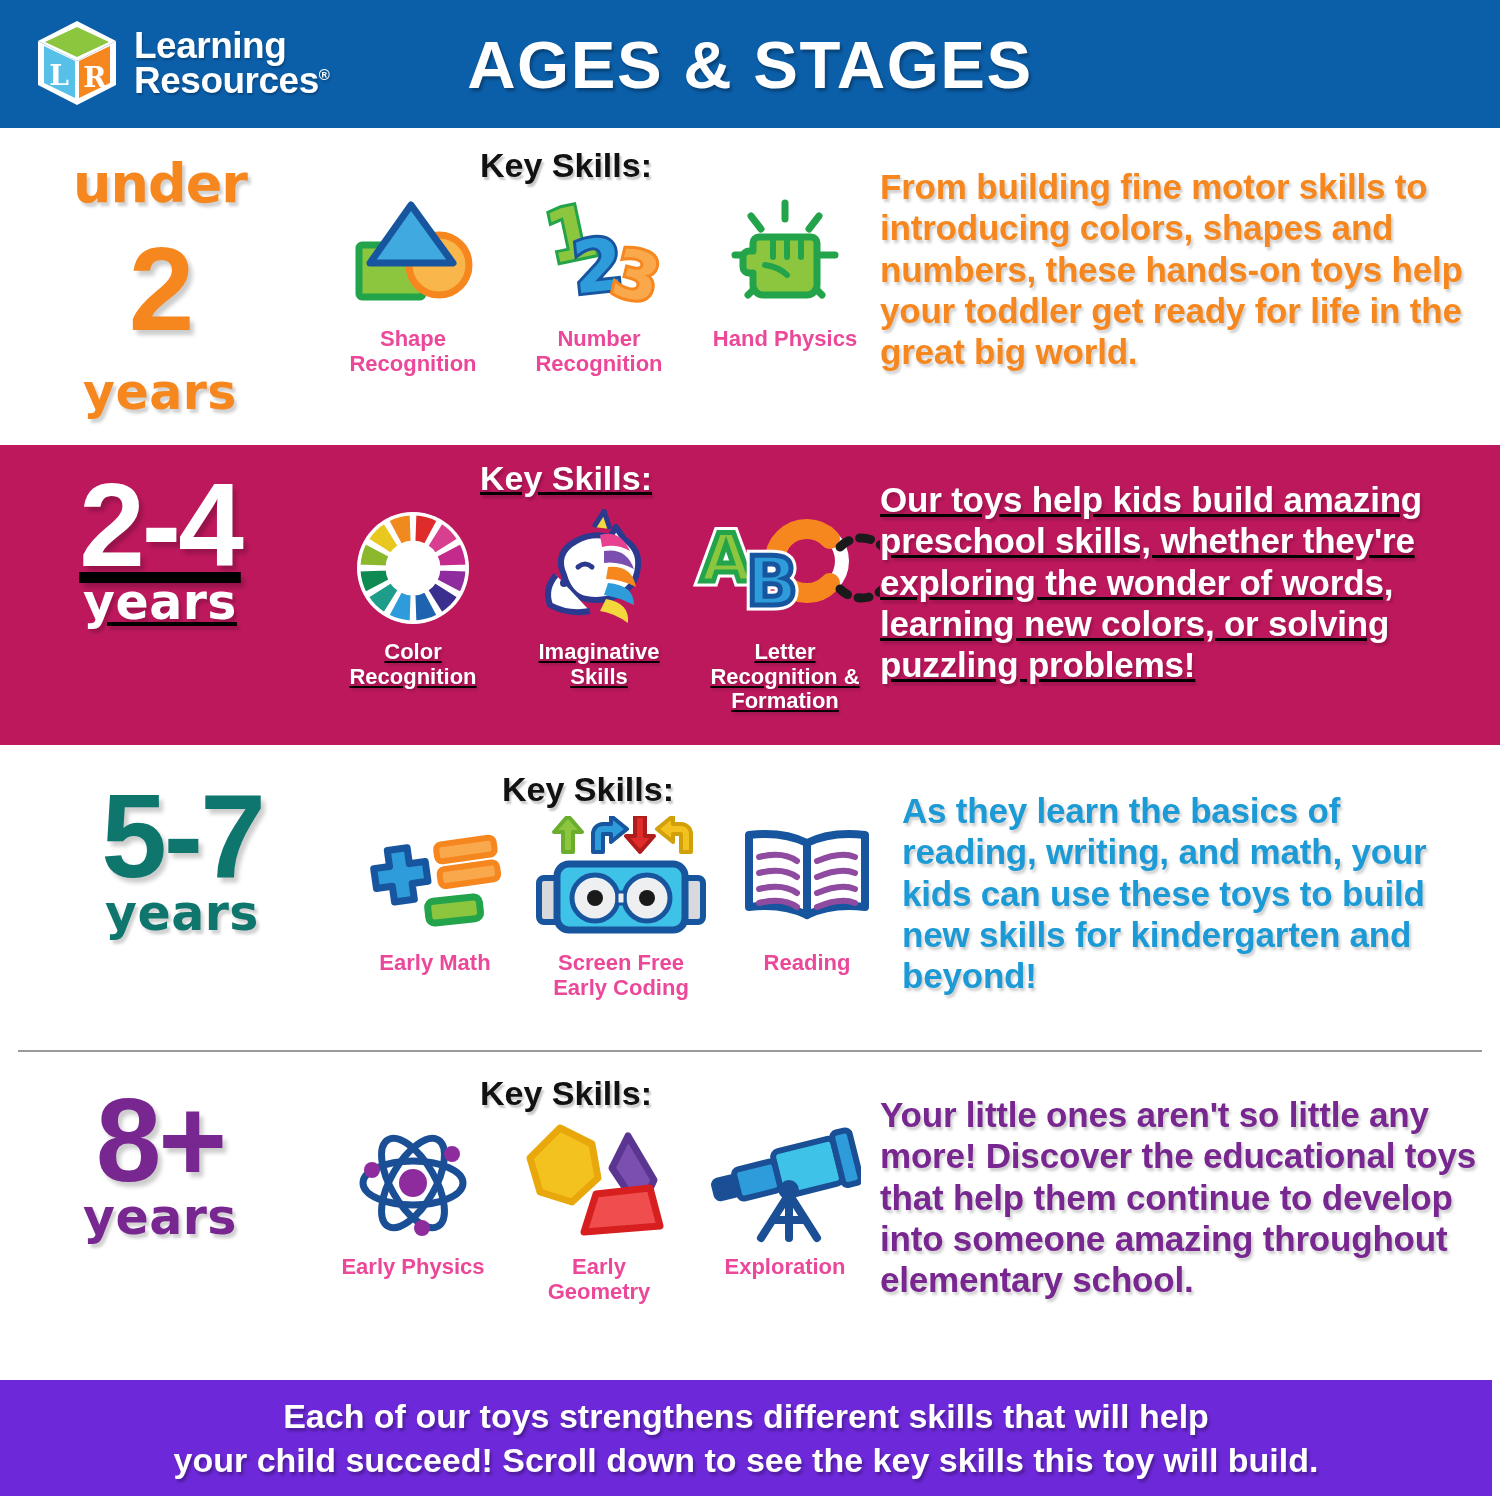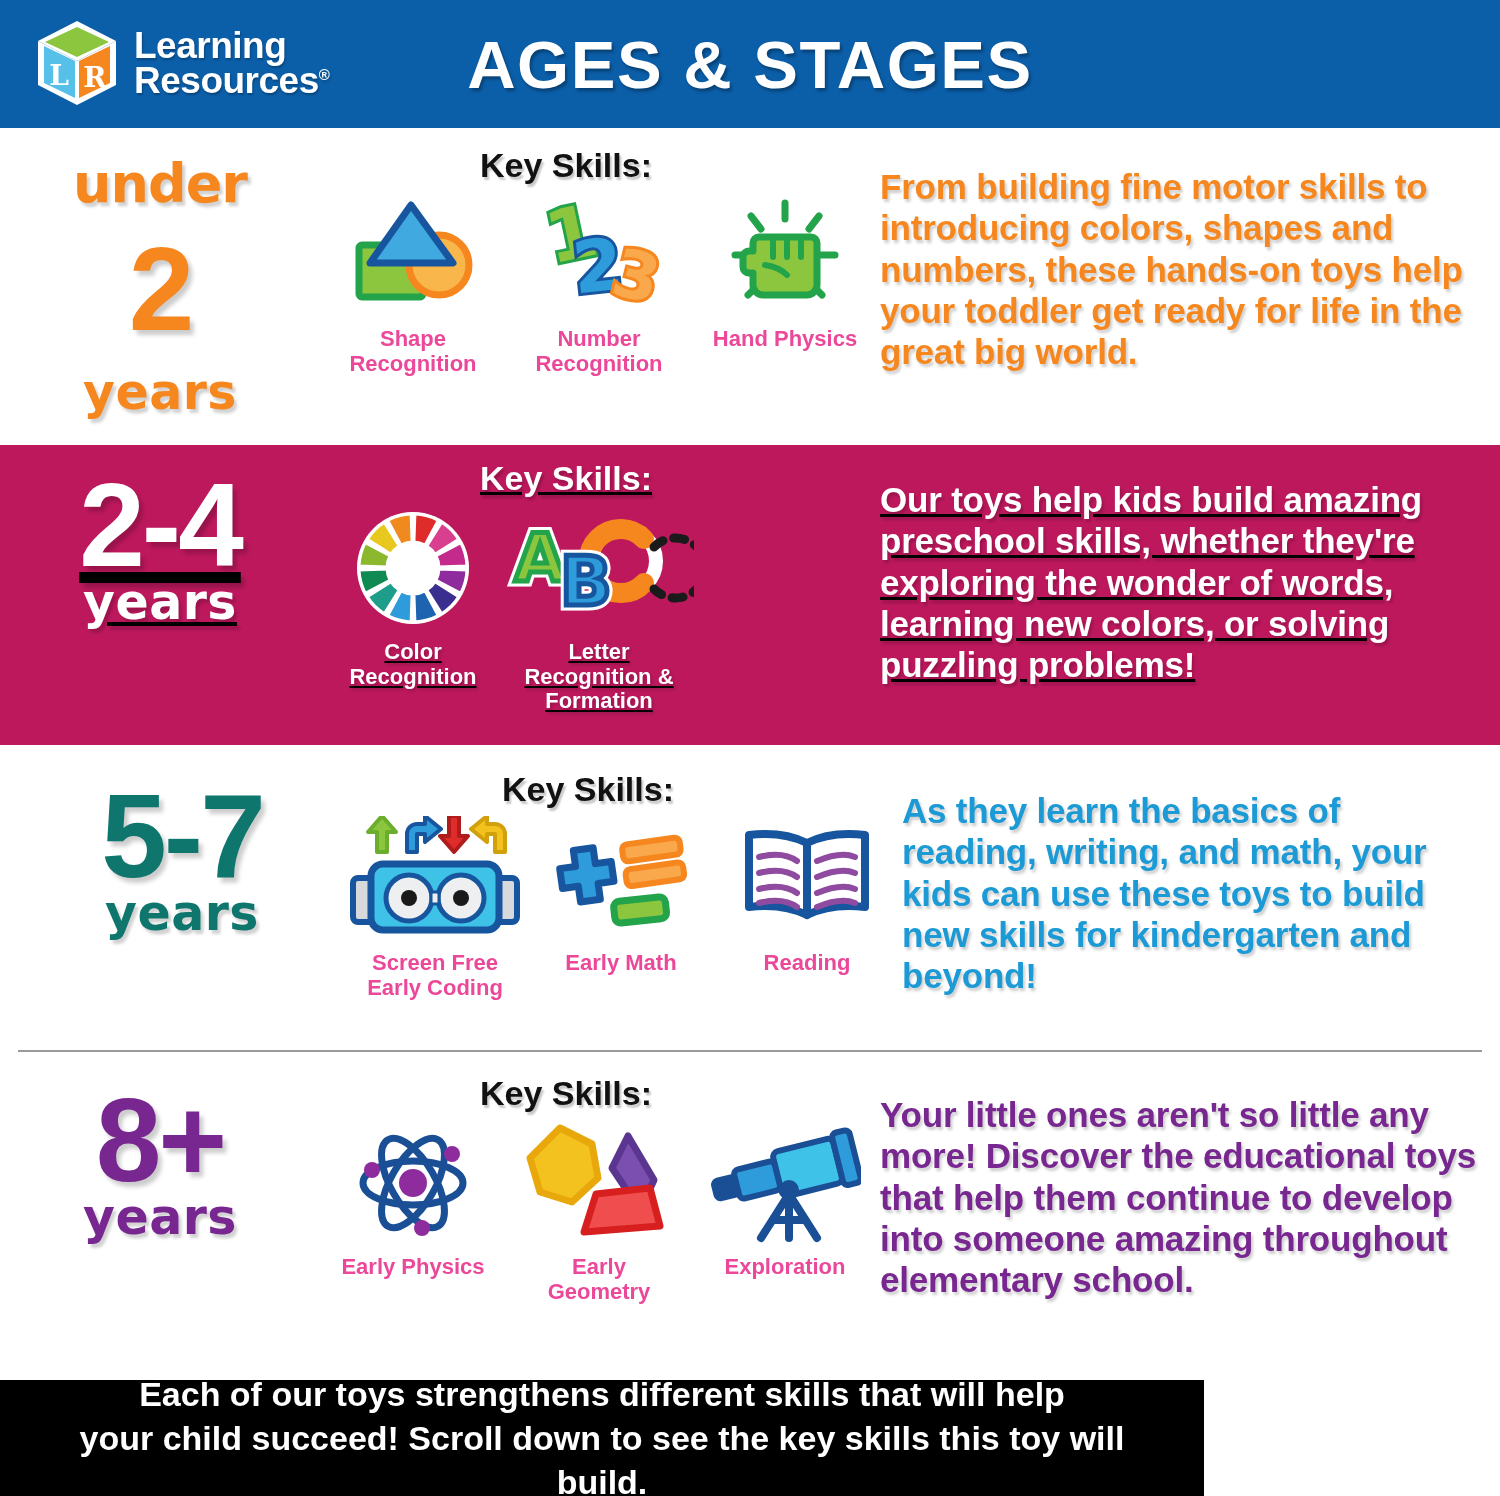--- a/index.html
+++ b/index.html
@@ -99,22 +99,22 @@
     text-shadow: 2px 3px 3px rgba(0,0,0,0.2);
   }
 
   .divider {
     position: absolute; left: 18px; width: 1464px; height: 2px;
     background: #9a9a9a;
   }
 
   
   .footer {
-    position: absolute; left: 0; top: 1380px; width: 1204px; height: 116px;
-    background: #000000;
+    position: absolute; left: 0; top: 1380px; width: 1492px; height: 116px;
+    background: #6d28d9;
     display: flex; align-items: center; justify-content: center;
     text-align: center;
   }
   .footer-text {
     color: #fff; font-weight: bold; font-size: 34px; line-height: 1.3;
     text-shadow: 2px 3px 3px rgba(0,0,0,0.3);
     padding: 0 60px;
   }
 </style>
 </head>
@@ -234,20 +234,39 @@
                   <path d="M 37.04,72.20 L 12.32,85.35 A 54 54 0 0 1 6.03,61.89 L 34.02,60.91 A 26 26 0 0 0 37.04,72.20 Z" fill="#0E8A52" stroke="#fff" stroke-width="3" stroke-linejoin="round"></path>
                   <path d="M 34.02,59.09 L 6.03,58.11 A 54 54 0 0 1 12.32,34.65 L 37.04,47.80 A 26 26 0 0 0 34.02,59.09 Z" fill="#8CB82E" stroke="#fff" stroke-width="3" stroke-linejoin="round"></path>
                   <path d="M 37.95,46.22 L 14.21,31.38 A 54 54 0 0 1 31.38,14.21 L 46.22,37.95 A 26 26 0 0 0 37.95,46.22 Z" fill="#E8C81F" stroke="#fff" stroke-width="3" stroke-linejoin="round"></path>
                   <path d="M 47.80,37.04 L 34.65,12.32 A 54 54 0 0 1 58.11,6.03 L 59.09,34.02 A 26 26 0 0 0 47.80,37.04 Z" fill="#F08A1E" stroke="#fff" stroke-width="3" stroke-linejoin="round"></path>
                 </svg>
               </div>
               <div class="skill-label">Color<br>Recognition</div>
             </div>
             <div class="skill">
               <div class="skill-icon">
+                <svg width="130" height="118" viewBox="0 0 130 118">
+      <path d="M30 66 q-10 -22 12 -34 q16 -9 34 -4 l6 -10 l8 12 q16 10 14 28 q-2 20 -20 28 q-14 7 -32 4 q-16 -3 -22 -24 z" fill="#fff" stroke="#2B3A8F" stroke-width="6" stroke-linejoin="round"></path>
+      <path d="M22 66 q-12 14 -6 30 q18 10 40 6" fill="#fff" stroke="#2B3A8F" stroke-width="6" stroke-linejoin="round"></path>
+      <g stroke-width="0">
+        <path d="M66 26 q20 -6 30 16 q-14 -8 -28 -4 z" fill="#E8418F"></path>
+        <path d="M70 42 q22 -4 30 18 q-16 -8 -30 -6 z" fill="#7B4FB0"></path>
+        <path d="M74 58 q24 -2 28 20 q-16 -8 -30 -8 z" fill="#F6871F"></path>
+        <path d="M74 74 q26 2 26 22 q-16 -8 -30 -10 z" fill="#2E9BDB"></path>
+        <path d="M72 90 q24 4 22 24 q-14 -10 -28 -12 z" fill="#F4D73C"></path>
+      </g>
+      <path d="M60 18 l10 -16 l6 18" fill="#F4D73C" stroke="#2B3A8F" stroke-width="5" stroke-linejoin="round"></path>
+      <path d="M44 58 q7 -6 14 0" fill="none" stroke="#2B3A8F" stroke-width="5" stroke-linecap="round"></path>
+      <circle cx="30" cy="74" r="4" fill="#2B3A8F"></circle>
+    </svg>
+              </div>
+              <div class="skill-label">Imaginative<br>Skills</div>
+            </div>
+            <div class="skill">
+              <div class="skill-icon">
                 <svg width="190" height="118" viewBox="0 0 190 118">
       <circle cx="120" cy="52" r="32" fill="none" stroke="#fff" stroke-width="14"></circle>
       <path d="M140 30 a32 32 0 1 0 0 44" fill="none" stroke="#F6871F" stroke-width="20" stroke-linecap="round"></path>
       <text x="36" y="72" font-family="DejaVu Sans, sans-serif" font-size="66" font-weight="bold" fill="#8CC63F" stroke="#fff" stroke-width="11" paint-order="stroke" text-anchor="middle">A</text>
       <text x="36" y="72" font-family="DejaVu Sans, sans-serif" font-size="66" font-weight="bold" fill="none" stroke="#23A34A" stroke-width="5" text-anchor="middle">A</text>
       <text x="82" y="96" font-family="DejaVu Sans, sans-serif" font-size="68" font-weight="bold" fill="#2E9BDB" stroke="#fff" stroke-width="11" paint-order="stroke" text-anchor="middle">B</text>
       <text x="82" y="96" font-family="DejaVu Sans, sans-serif" font-size="68" font-weight="bold" fill="none" stroke="#17569E" stroke-width="5" text-anchor="middle">B</text>
       <path d="M150 38 a30 30 0 1 1 0 42" fill="none" stroke="#1a1a1a" stroke-width="9" stroke-linecap="round" stroke-dasharray="11 11"></path>
     </svg>
               </div>
@@ -262,55 +281,55 @@
       <div class="row" style="top: 756px; height: 292px;">
         <div class="age-col" style="color: #0f766e; margin-left: 22px;">
           <div class="age-num big" style="font-size: 118px;">5-7</div>
           <div class="age-years">years</div>
         </div>
         <div class="skills-col">
           <div class="key-skills">Key Skills:</div>
           <div class="skills-grid">
             <div class="skill">
               <div class="skill-icon">
+                <svg width="150" height="112" viewBox="0 0 150 112">
+      <g transform="rotate(-8 40 46)">
+        <path d="M30 26 h20 v16 h16 v20 h-16 v16 h-20 v-16 h-16 v-20 h16 z" fill="#2E9BDB" stroke="#17569E" stroke-width="7" stroke-linejoin="round"></path>
+      </g>
+      <g transform="rotate(-8 106 38)">
+        <rect x="78" y="18" width="58" height="17" rx="5" fill="#F9A84B" stroke="#F6871F" stroke-width="6"></rect>
+        <rect x="78" y="43" width="58" height="17" rx="5" fill="#F9A84B" stroke="#F6871F" stroke-width="6"></rect>
+      </g>
+      <g transform="rotate(-6 94 86)">
+        <rect x="68" y="76" width="52" height="22" rx="6" fill="#8CC63F" stroke="#23A34A" stroke-width="7"></rect>
+      </g>
+    </svg>
+              </div>
+              <div class="skill-label">Early Math</div>
+            </div>
+            <div class="skill">
+              <div class="skill-icon">
                 <svg width="176" height="126" viewBox="0 0 176 126">
       <g stroke-linejoin="round">
         <path d="M30 36 v-20 h-9 l14 -16 l14 16 h-9 v20 z" fill="#8CC63F" stroke="#6BAE2E" stroke-width="4"></path>
         <path d="M60 36 v-18 a10 10 0 0 1 10 -10 h8 v-8 l16 13 l-16 13 v-8 h-8 v18 z" fill="#2E9BDB" stroke="#17569E" stroke-width="4"></path>
         <path d="M112 0 v20 h9 l-14 16 l-14 -16 h9 v-20 z" fill="#E02B2B" stroke="#B01C1C" stroke-width="4"></path>
         <path d="M158 36 v-18 a10 10 0 0 0 -10 -10 h-8 v-8 l-16 13 l16 13 v-8 h8 v18 z" fill="#F4C21F" stroke="#D1A00A" stroke-width="4"></path>
       </g>
       <rect x="6" y="62" width="22" height="44" rx="5" fill="#D7D9DC" stroke="#17569E" stroke-width="6"></rect>
       <rect x="148" y="62" width="22" height="44" rx="5" fill="#D7D9DC" stroke="#17569E" stroke-width="6"></rect>
       <rect x="24" y="48" width="128" height="66" rx="12" fill="#3FC2E8" stroke="#17569E" stroke-width="7"></rect>
       <circle cx="62" cy="82" r="23" fill="#EDEFF1" stroke="#17569E" stroke-width="5"></circle>
       <circle cx="114" cy="82" r="23" fill="#EDEFF1" stroke="#17569E" stroke-width="5"></circle>
       <circle cx="62" cy="82" r="8" fill="#1a1a1a"></circle>
       <circle cx="114" cy="82" r="8" fill="#1a1a1a"></circle>
       <rect x="84" y="76" width="8" height="12" rx="2" fill="#EDEFF1" stroke="#17569E" stroke-width="3"></rect>
     </svg>
               </div>
               <div class="skill-label">Screen Free<br>Early Coding</div>
-            </div>
-            <div class="skill">
-              <div class="skill-icon">
-                <svg width="150" height="112" viewBox="0 0 150 112">
-      <g transform="rotate(-8 40 46)">
-        <path d="M30 26 h20 v16 h16 v20 h-16 v16 h-20 v-16 h-16 v-20 h16 z" fill="#2E9BDB" stroke="#17569E" stroke-width="7" stroke-linejoin="round"></path>
-      </g>
-      <g transform="rotate(-8 106 38)">
-        <rect x="78" y="18" width="58" height="17" rx="5" fill="#F9A84B" stroke="#F6871F" stroke-width="6"></rect>
-        <rect x="78" y="43" width="58" height="17" rx="5" fill="#F9A84B" stroke="#F6871F" stroke-width="6"></rect>
-      </g>
-      <g transform="rotate(-6 94 86)">
-        <rect x="68" y="76" width="52" height="22" rx="6" fill="#8CC63F" stroke="#23A34A" stroke-width="7"></rect>
-      </g>
-    </svg>
-              </div>
-              <div class="skill-label">Early Math</div>
             </div>
             <div class="skill">
               <div class="skill-icon">
                 <svg width="136" height="116" viewBox="0 0 136 116">
       <path d="M68 22 q-24 -12 -58 -8 v72 q34 -4 58 8 z" fill="#fff" stroke="#17569E" stroke-width="8" stroke-linejoin="round"></path>
       <path d="M68 22 q24 -12 58 -8 v72 q-34 -4 -58 8 z" fill="#fff" stroke="#17569E" stroke-width="8" stroke-linejoin="round"></path>
       <g stroke="#8E4BA0" stroke-width="6" fill="none" stroke-linecap="round">
         <path d="M20 36 q24 -6 38 4"></path>
                     <path d="M20 52 q24 -6 38 4"></path>
         <path d="M20 68 q24 -6 38 4"></path>

